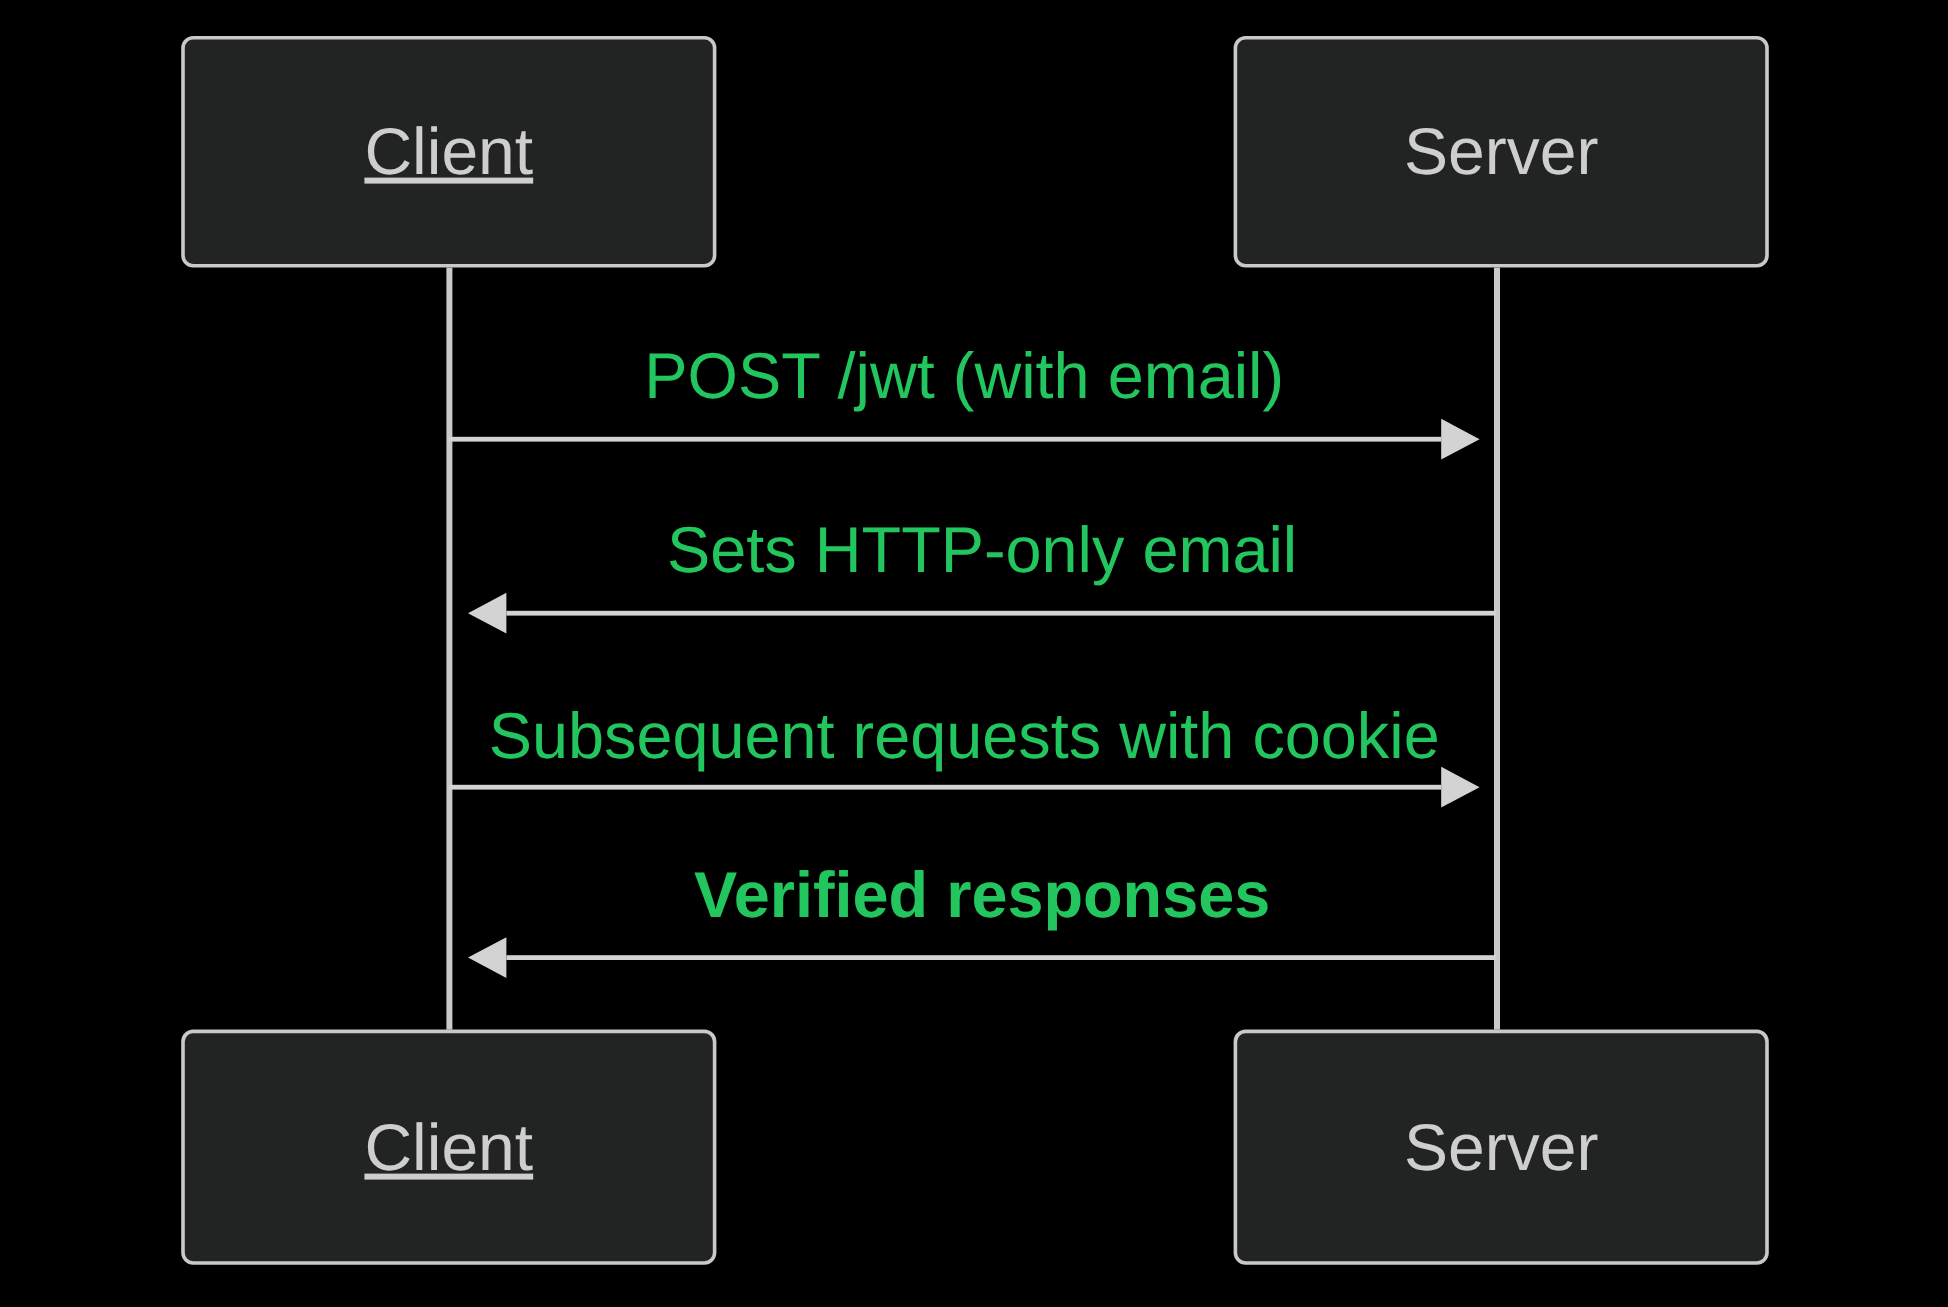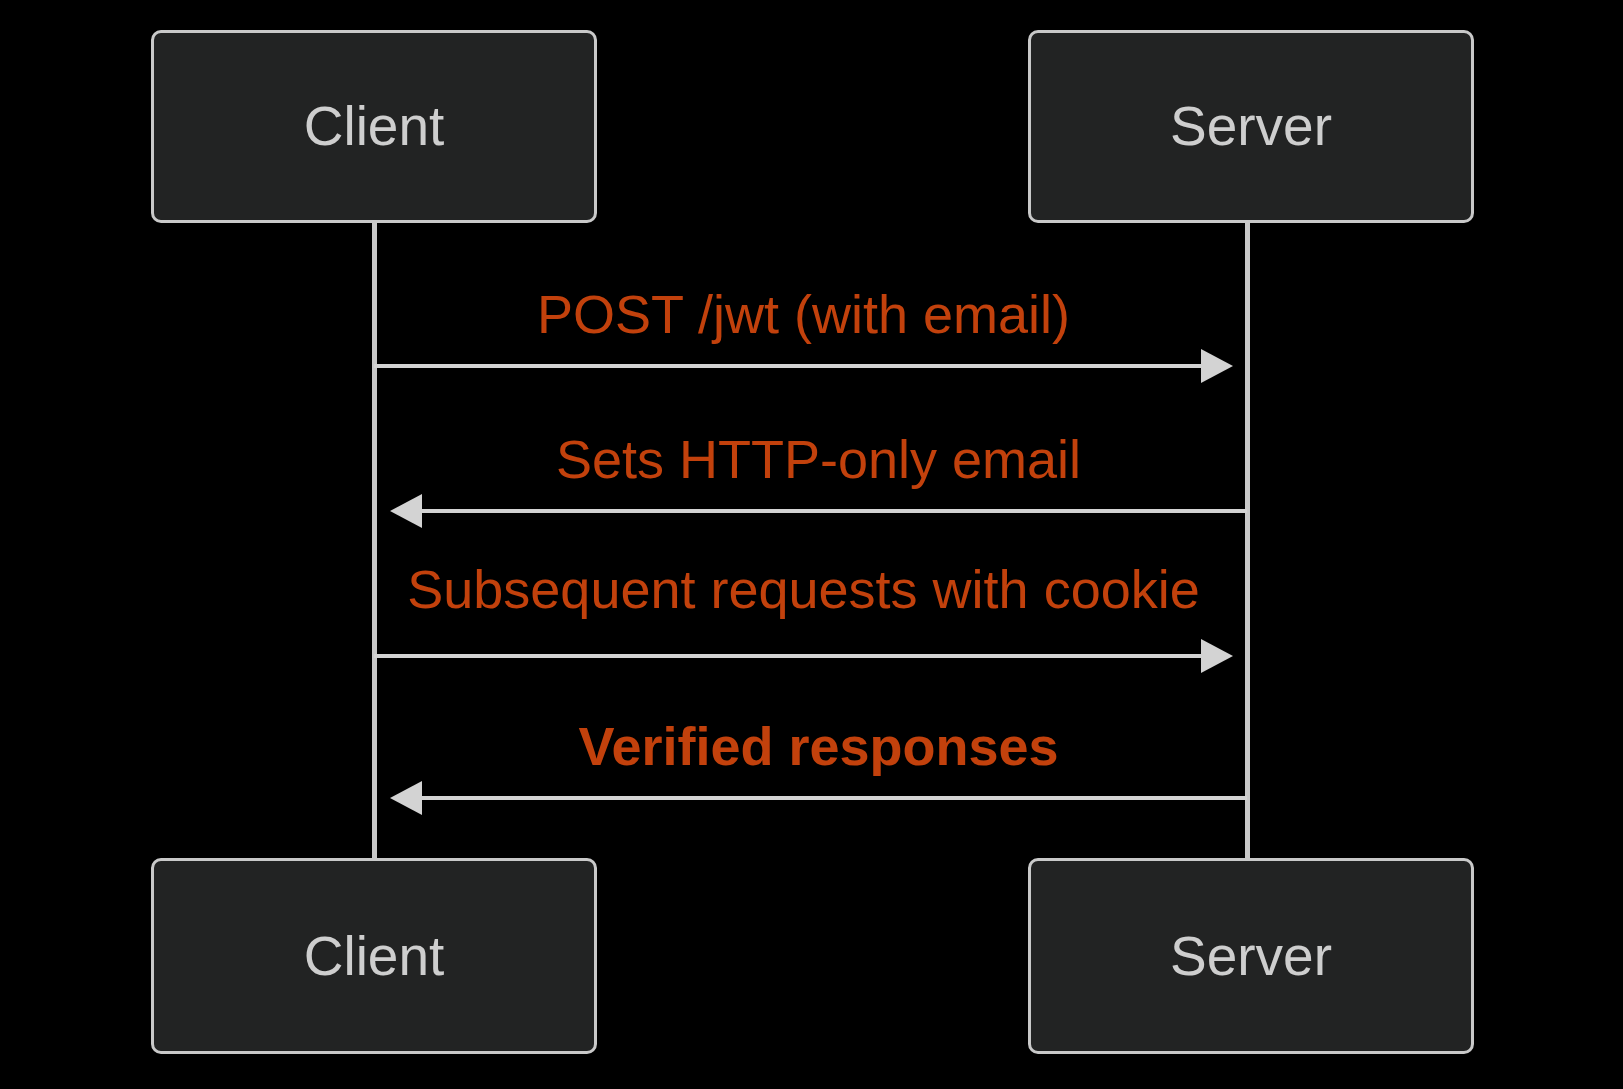--- a/index.html
+++ b/index.html
@@ -24,40 +24,40 @@
     border-radius: 10px;
     display: flex;
     align-items: center;
     justify-content: center;
     color: #cecece;
     font-size: 55px;
     line-height: 1;
   }
   .actor-top    { top: 30px;  height: 193px; }
   .actor-bottom { top: 858px; height: 196px; }
-  .actor-left   { left: 151px; }
+  .actor-left   { left: 151px; text-decoration: underline; }
   .actor-right  { left: 1028px; }
 
   .lifeline {
     position: absolute;
     top: 223px;
     width: 5px;
     height: 635px;
     background: #c9c9c9;
   }
   .lifeline-client { left: 372px; }
   .lifeline-server { left: 1245px; }
 
   .msg-label {
     position: absolute;
     height: 60px;
     display: flex;
     align-items: flex-end;
     justify-content: center;
-    color: #c2410c;
+    color: #22c55e;
     font-size: 54px;
     line-height: 1;
     white-space: nowrap;
   }
   .msg-label-right { left: 374px; width: 859px; }
   .msg-label-left  { left: 390px; width: 857px; }
 
   .msg-line {
     position: absolute;
     height: 4px;
@@ -80,21 +80,21 @@
   .m1 .msg-line, .m1 .arrowhead { top: 364px; }
   .m1 .arrowhead { top: 349px; }
   .m1 .msg-label { top: 281px; }
 
   .m2 .msg-line { top: 509px; }
   .m2 .arrowhead { top: 494px; }
   .m2 .msg-label { top: 426px; }
 
   .m3 .msg-line { top: 654px; }
   .m3 .arrowhead { top: 639px; }
-  .m3 .msg-label { top: 556px; }
+  .m3 .msg-label { top: 581px; }
 
   .m4 .msg-line { top: 796px; }
   .m4 .arrowhead { top: 781px; }
   .m4 .msg-label { top: 713px; font-weight: bold; }
 </style>
 </head>
 <body>
 
 <div class="stage">
 

